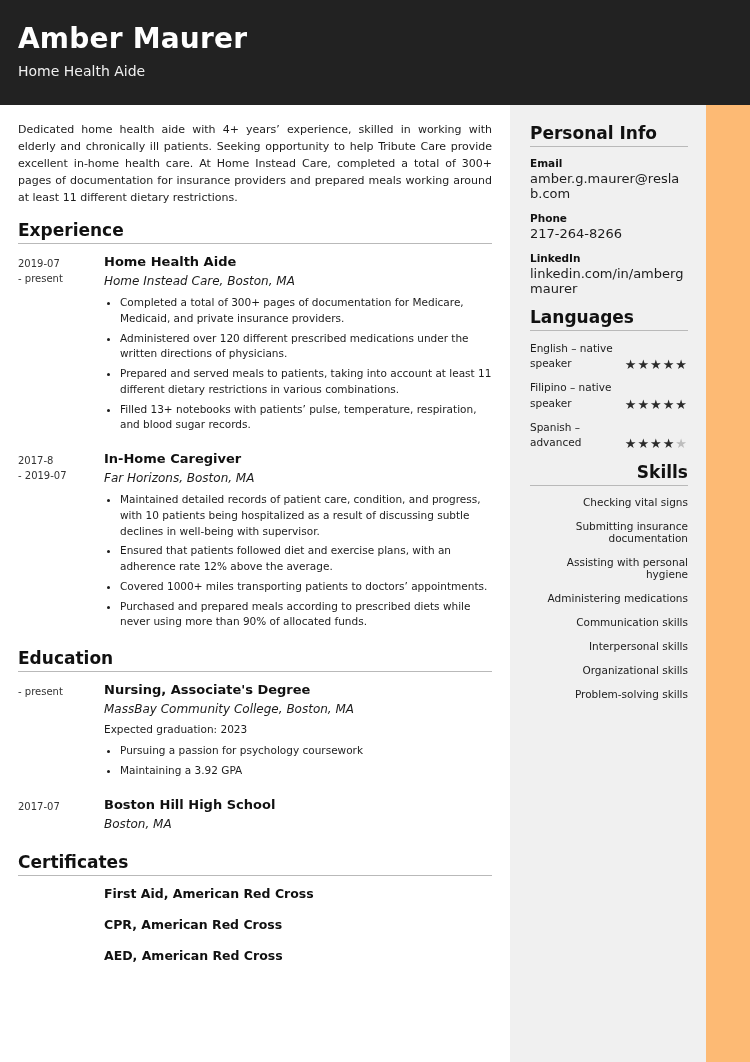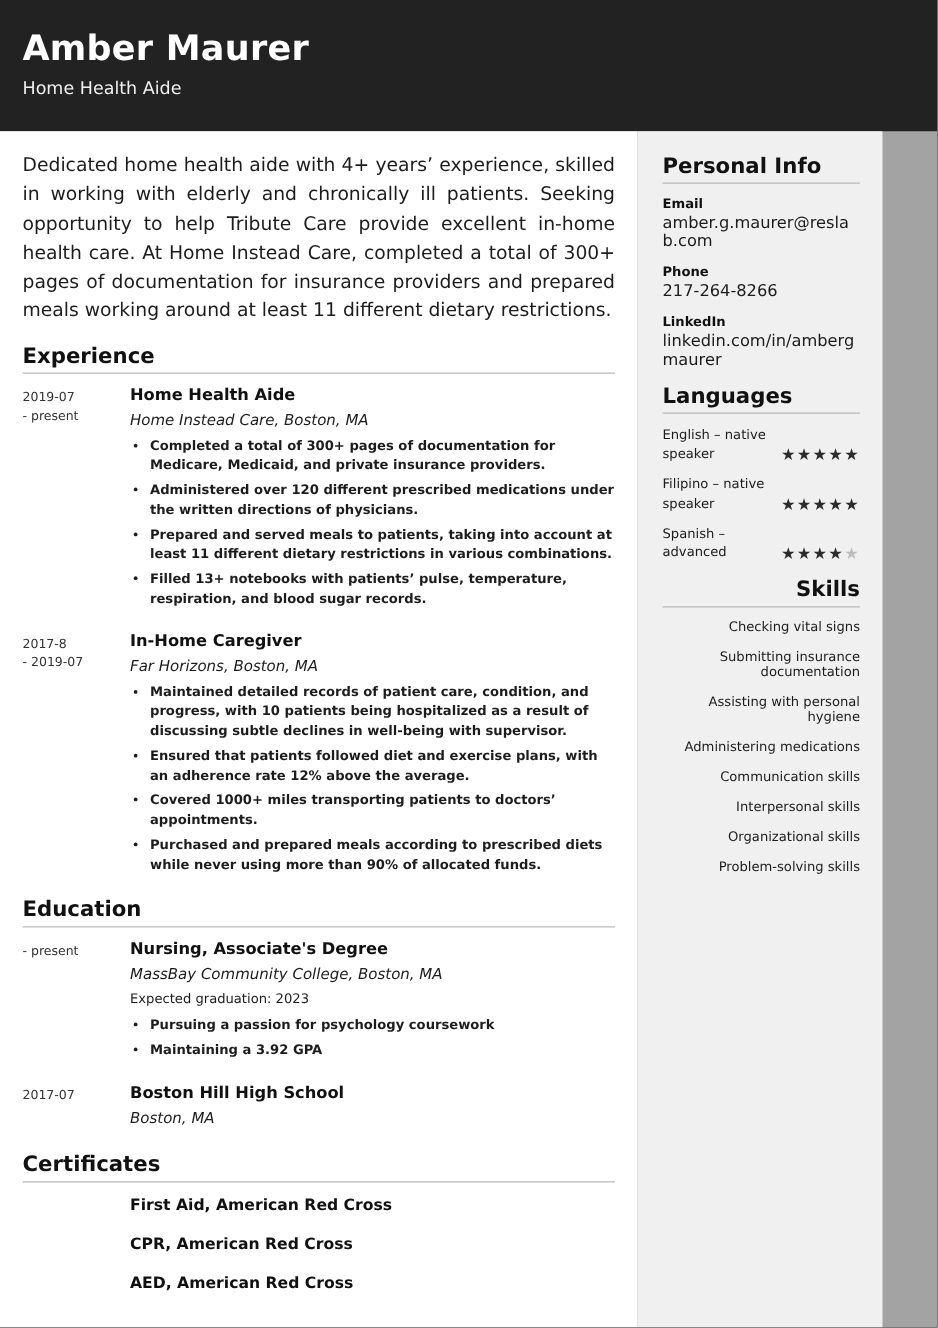--- a/index.html
+++ b/index.html
@@ -6,21 +6,21 @@
   html, body {
     margin: 0;
     padding: 0;
     background: #3a3a3a;
     font-family: "DejaVu Sans", sans-serif;
   }
   .page {
     position: relative;
     width: 750px;
     height: 1062px;
-    background: #a3a3a3;
+    background: #fdba74;
     overflow: hidden;
   }
   
   .header {
     background: #222222;
     color: #ffffff;
     padding: 22px 0 20px 18px;
     height: 105px;
   }
   .header h1 {
@@ -45,21 +45,21 @@
     padding: 16px 18px 0 18px;
     background: #ffffff;
   }
   .side-col {
     width: 196px;
     background: #f0f0f0;
     padding: 16px 18px 0 20px;
   }
   
   .summary {
-    font-size: 15px;
+    font-size: 11px;
     line-height: 1.55;
     color: #1c1c1c;
     text-align: justify;
     margin-bottom: 14px;
   }
   
   .sec-title {
     font-size: 17px;
     font-weight: bold;
     color: #111111;
@@ -98,21 +98,20 @@
     margin: 0 0 7px 0;
   }
   .entry-note {
     font-size: 10.5px;
     color: #1c1c1c;
     margin: 0 0 8px 0;
   }
   ul.bullets {
     margin: 0;
     padding-left: 16px;
-    font-weight: bold;
   }
   ul.bullets li {
     font-size: 10.5px;
     line-height: 1.5;
     color: #1c1c1c;
     margin-bottom: 4px;
   }
   
   .cert-row {
     display: flex;

